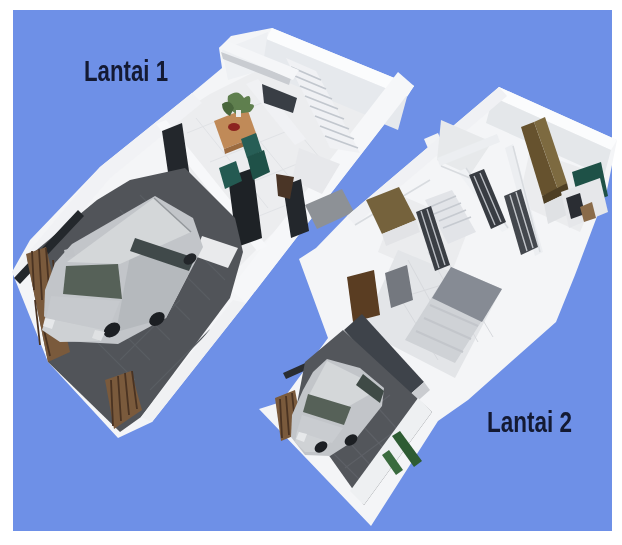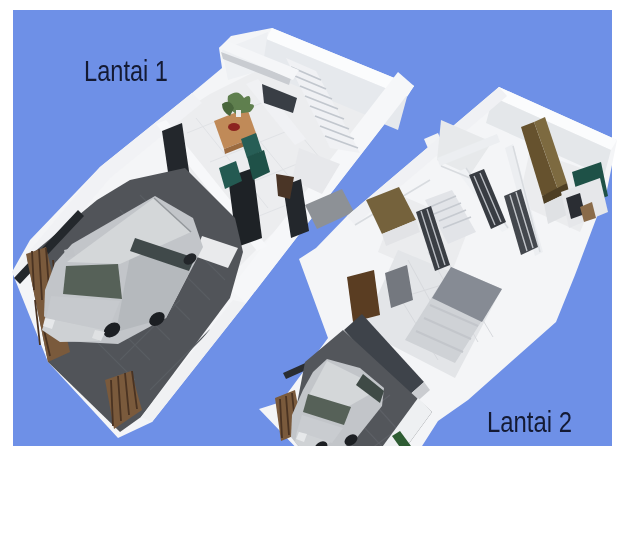--- a/index.html
+++ b/index.html
@@ -1,16 +1,16 @@
 <!DOCTYPE html>
 <html><head>
 <meta charset="utf-8">
 <style>
 html,body{margin:0;padding:0;background:#ffffff;}
-#stage{position:relative;width:622px;height:446px;background:#ffffff;font-family:"Liberation Sans",sans-serif;}
+#stage{position:relative;width:622px;height:545px;background:#ffffff;font-family:"Liberation Sans",sans-serif;font-weight:bold;}
 svg{display:block;}
 </style>
 </head>
 <body>
 <div id="stage">
 <svg width="622" height="545" viewBox="0 0 622 545" xmlns="http://www.w3.org/2000/svg">
 
 <rect x="0" y="0" width="622" height="545" fill="#ffffff"></rect>
 
 <rect x="13" y="10" width="599" height="521" fill="#6e90e7"></rect>

